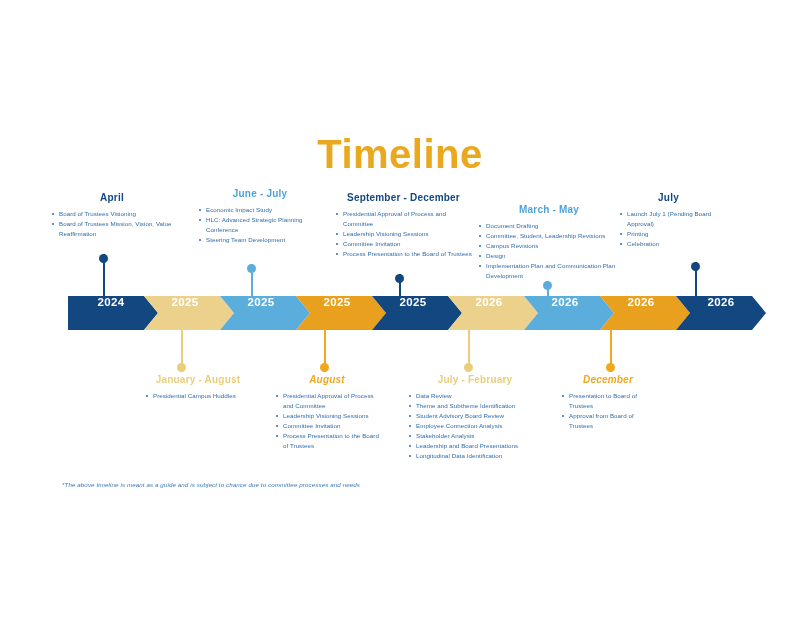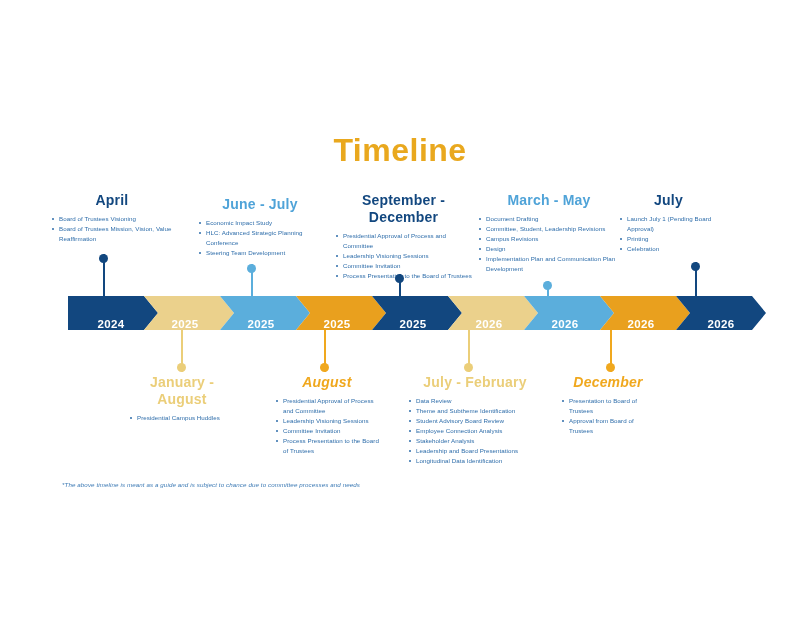--- a/index.html
+++ b/index.html
@@ -16,32 +16,32 @@
     overflow: hidden;
   }
 
   
   .title {
     position: absolute;
     left: 0;
     top: 132px;
     width: 800px;
     text-align: center;
-    font-size: 32px;
+    font-size: 40px;
     font-weight: bold;
     letter-spacing: 0.5px;
     color: #E9A81E;
   }
 
   
   .entry {
     position: absolute;
   }
   .entry-heading {
-    font-size: 14px;
+    font-size: 10px;
     font-weight: bold;
     text-align: center;
     margin: 0 0 5px 0;
     letter-spacing: 0.2px;
     line-height: 1.2;
   }
   .entry ul {
     margin: 0;
     padding: 0 0 0 11px;
     list-style: none;
@@ -104,21 +104,21 @@
     left: 68px;
     top: 296px;
     width: 664px;
     height: 34px;
   }
   .chev {
     position: absolute;
     top: 0;
     height: 34px;
     display: flex;
-    align-items: flex-end;
+    align-items: flex-start;
     justify-content: center;
   }
   .chev span {
     font-size: 11.5px;
     font-weight: bold;
     color: #ffffff;
     letter-spacing: 0.3px;
     position: relative;
     left: -4px;
   }
@@ -147,40 +147,40 @@
 <div class="title">Timeline</div>
 
 <div class="entry" style="left:48px; top:192px; width:128px;">
   <div class="entry-heading c-navy">April</div>
   <ul>
     <li>Board of Trustees Visioning</li>
     <li>Board of Trustees Mission, Vision, Value Reaffirmation</li>
   </ul>
 </div>
 
-<div class="entry" style="left:195px; top:196px; width:130px;">
+<div class="entry" style="left:195px; top:188px; width:130px;">
   <div class="entry-heading c-blue">June - July</div>
   <ul>
     <li>Economic Impact Study</li>
     <li>HLC: Advanced Strategic Planning Conference</li>
     <li>Steering Team Development</li>
   </ul>
 </div>
 
 <div class="entry" style="left:332px; top:192px; width:143px;">
   <div class="entry-heading c-navy">September - December</div>
   <ul>
     <li>Presidential Approval of Process and Committee</li>
     <li>Leadership Visioning Sessions</li>
     <li>Committee Invitation</li>
     <li>Process Presentation to the Board of Trustees</li>
   </ul>
 </div>
 
-<div class="entry" style="left:475px; top:192px; width:148px;">
+<div class="entry" style="left:475px; top:204px; width:148px;">
   <div class="entry-heading c-blue">March - May</div>
   <ul>
     <li>Document Drafting</li>
     <li>Committee, Student, Leadership Revisions</li>
     <li>Campus Revisions</li>
     <li>Design</li>
     <li>Implementation Plan and Communication Plan Development</li>
   </ul>
 </div>
 
@@ -254,21 +254,21 @@
   </div>
 <div class="conn down n-cream" style="left:464px; top:330px; height:42px;">
     <div class="stem"></div>
     <div class="dot"></div>
   </div>
 <div class="conn down n-orange" style="left:606px; top:330px; height:42px;">
     <div class="stem"></div>
     <div class="dot"></div>
   </div>
 
-<div class="entry" style="left:126px; top:374px; width:112px;">
+<div class="entry" style="left:142px; top:374px; width:112px;">
   <div class="entry-heading c-cream">January - August</div>
   <ul>
     <li>Presidential Campus Huddles</li>
   </ul>
 </div>
 
 <div class="entry" style="left:272px; top:374px; width:110px;">
   <div class="entry-heading c-orange">August</div>
   <ul>
     <li>Presidential Approval of Process and Committee</li>

